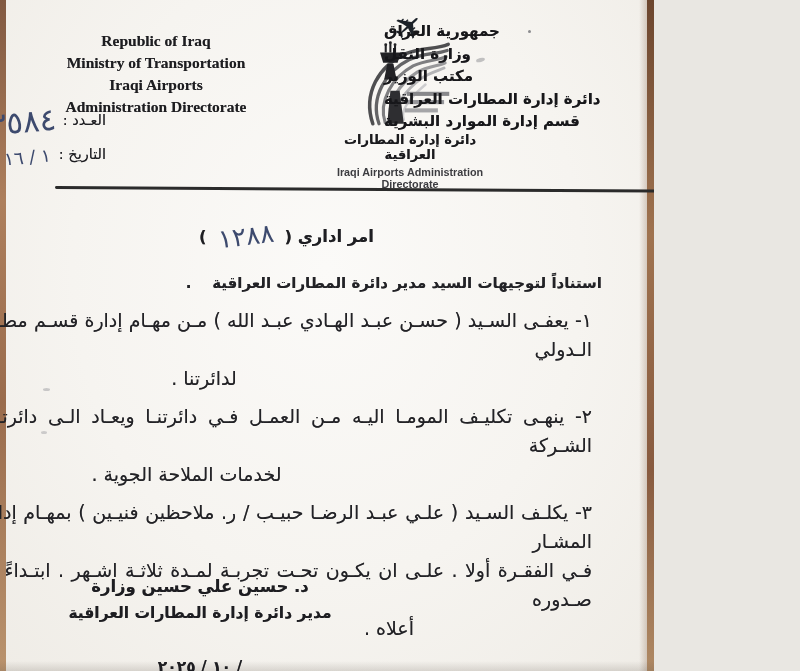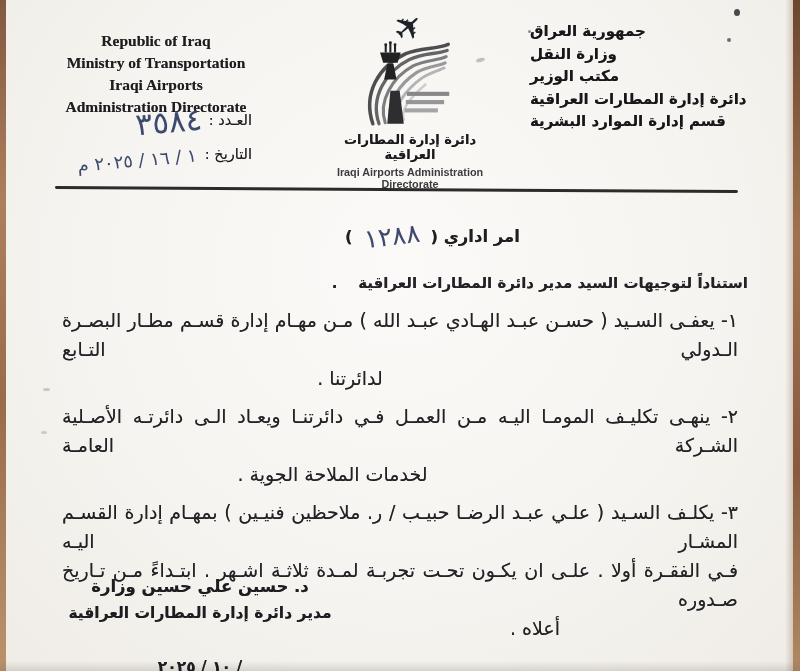--- a/index.html
+++ b/index.html
@@ -1,17 +1,17 @@
 <!DOCTYPE html>
 <html lang="ar"><head>
 <meta charset="utf-8">
 <style>
   html,body{margin:0;padding:0;background:#e9e7e2;}
   .page{
-    position:relative;width:800px;height:671px;overflow:hidden;
+    position:relative;width:654px;height:671px;overflow:hidden;
     background:
       radial-gradient(ellipse at 50% 40%, #fbfaf8 0%, #f6f4f0 55%, #efece6 100%);
     font-family:"DejaVu Sans",sans-serif;
     color:#242428;
   }
   
   .edge-left{position:absolute;left:0;top:0;width:6px;height:671px;
     background:linear-gradient(180deg,#6e3f24 0%,#a16b43 30%,#8a5430 60%,#b08358 100%);
     opacity:.85;}
   .edge-right{position:absolute;right:0;top:0;width:7px;height:671px;

